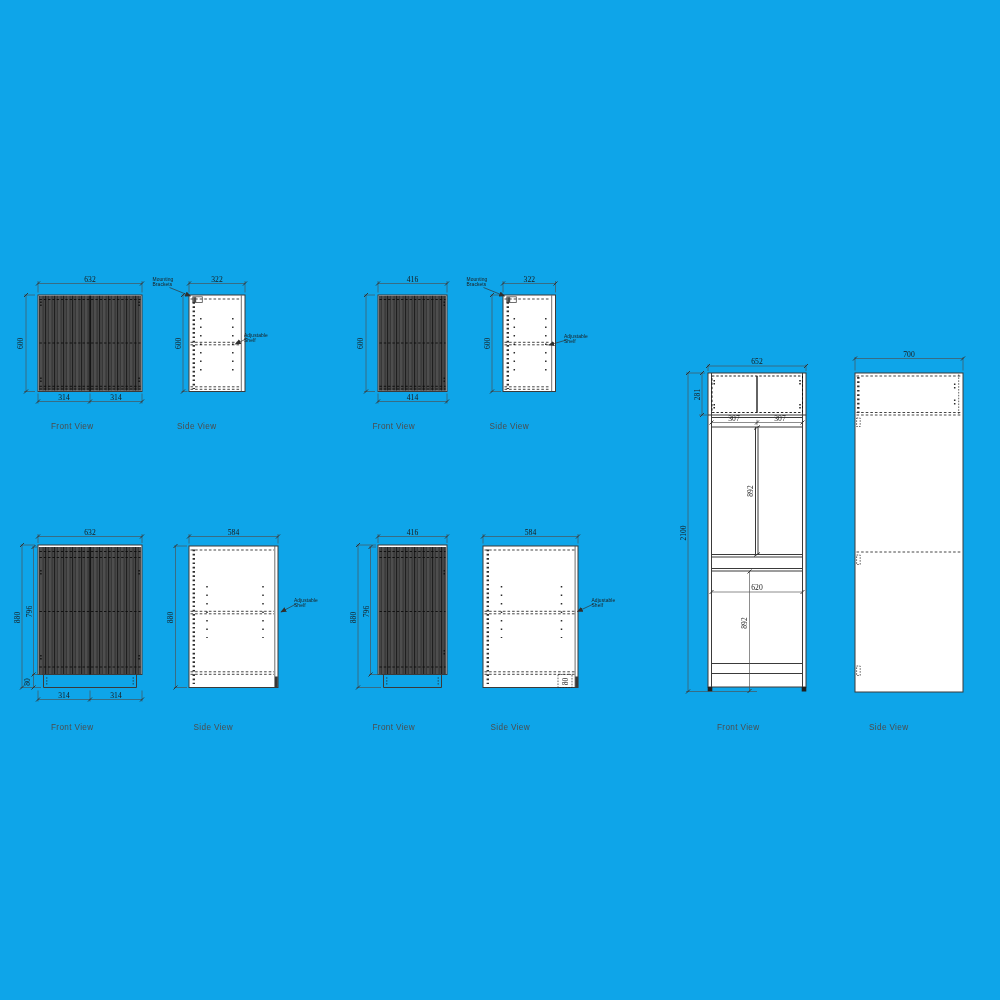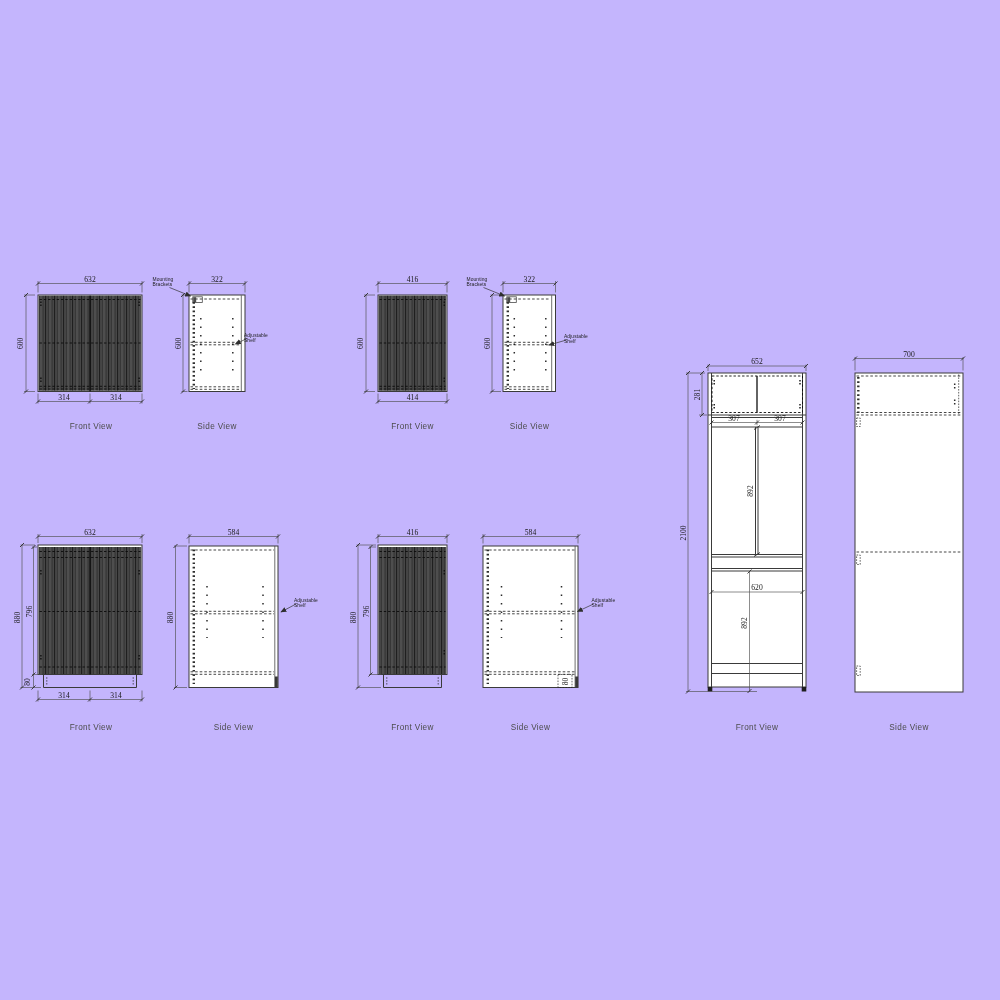--- a/index.html
+++ b/index.html
@@ -1,37 +1,37 @@
 <!DOCTYPE html>
 <html><head>
 <meta charset="utf-8">
 <title>Technical Drawing</title>
 <style>
   html,body{margin:0;padding:0;background:#fff;}
-  .stage{position:relative;width:1000px;height:1000px;background:#c4b5fd;overflow:hidden;
+  .stage{position:relative;width:1000px;height:1000px;background:#0ea5e9;overflow:hidden;
          font-family:"Liberation Sans",sans-serif;}
   svg{position:absolute;left:0;top:0;}
   
   .box{fill:#ffffff;stroke:#3a3a3a;stroke-width:1;}
   .ln{fill:none;stroke:#3a3a3a;stroke-width:1;}
   .lnt{fill:none;stroke:#4a4a4a;stroke-width:.8;}
   .dv{fill:none;stroke:#101010;stroke-width:1.3;}
   .dash{fill:none;stroke:#161616;stroke-width:.8;stroke-dasharray:2.6 2;}
   .ddash{fill:none;stroke:#0b0b0b;stroke-width:.9;stroke-dasharray:2.4 1.9;}
   .dashf{fill:none;stroke:#222;stroke-width:.7;stroke-dasharray:1.6 1.3;}
   .holes{fill:none;stroke:#2e2e2e;stroke-width:2.4;stroke-dasharray:1.7 2.6;}
   .pin{fill:none;stroke:#2b2b2b;stroke-width:1.5;stroke-dasharray:1.5 7;}
   .pind{fill:none;stroke:#2b2b2b;stroke-width:1.5;stroke-dasharray:1.5 2;}
   .hin{fill:none;stroke:#101010;stroke-width:1.4;stroke-dasharray:1.4 1.7;}
   .dim{fill:none;stroke:#4f4f4f;stroke-width:.65;}
   .tick{fill:none;stroke:#2c2c2c;stroke-width:.9;}
   .arr{fill:none;stroke:#333;stroke-width:.7;}
   .dt{font-family:"Liberation Serif",serif;font-size:7.6px;fill:#191919;text-anchor:middle;}
   
-  .vl{position:absolute;width:80px;text-align:center;font-size:8.2px;letter-spacing:.35px;
+  .vl{position:absolute;width:80px;font-size:8.2px;letter-spacing:.35px;
       color:#4c4c4c;}
   .ann{position:absolute;font-size:4.9px;line-height:5.4px;color:#1d1d1d;letter-spacing:.1px;}
 </style>
 </head>
 <body>
 
 <div class="stage">
 
 <svg width="1000" height="1000" viewBox="0 0 1000 1000">
   <defs>

